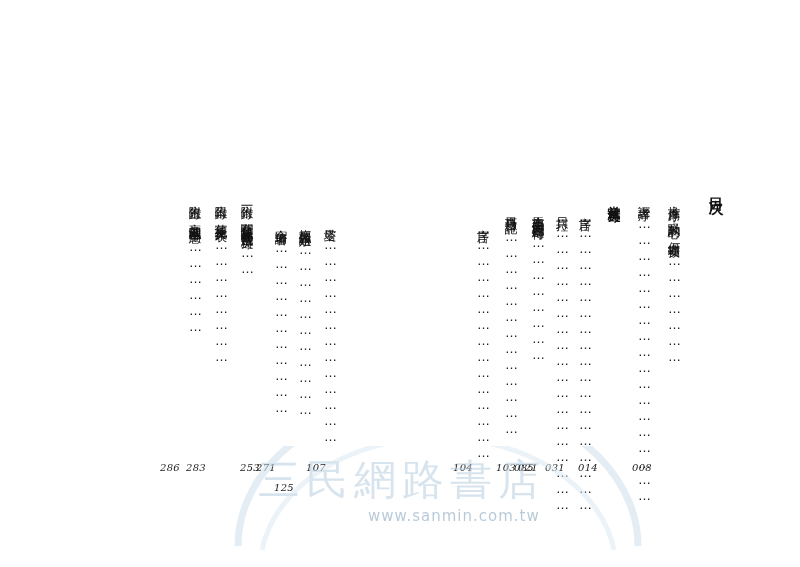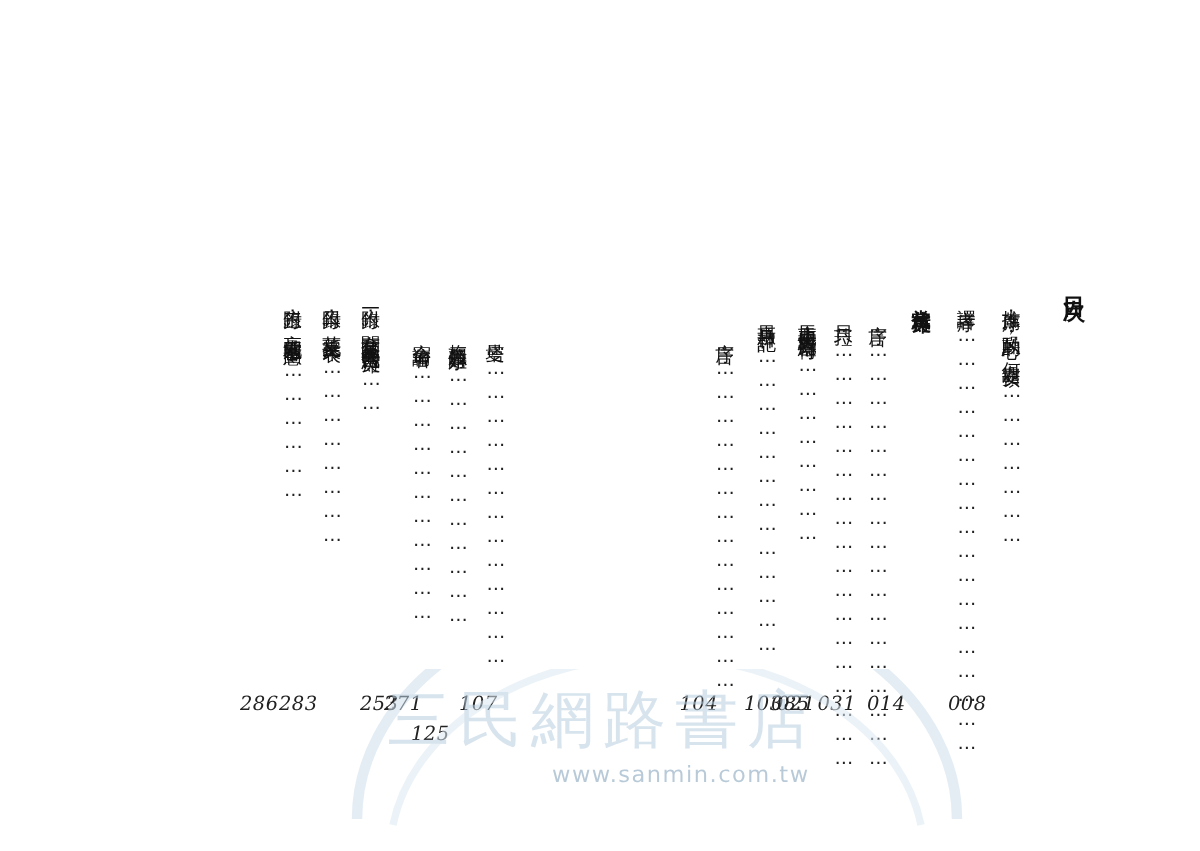--- a/index.html
+++ b/index.html
@@ -105,21 +105,21 @@
   .col .leader {
     font-size: 12.5px;
     letter-spacing: 1px;
     color: #222;
   }
 
   
   .pagenum {
     position: absolute;
     top: 462px;
-    font-size: 13px;
+    font-size: 10px;
     color: #222222;
     font-family: "DejaVu Serif", "Liberation Serif", serif;
     font-style: italic;
     letter-spacing: 0.3px;
   }
 </style>
 </head>
 <body>
 
 <div id="page">

